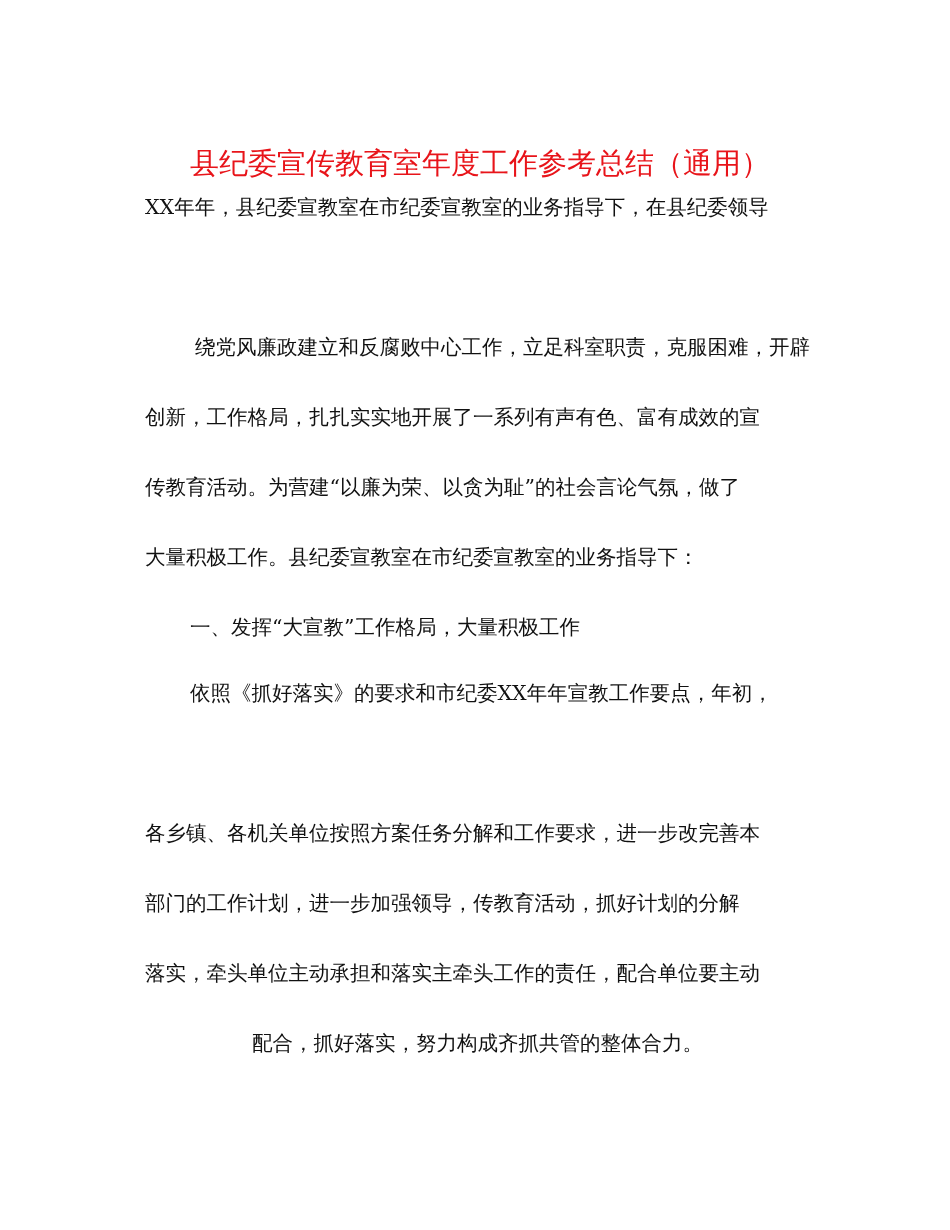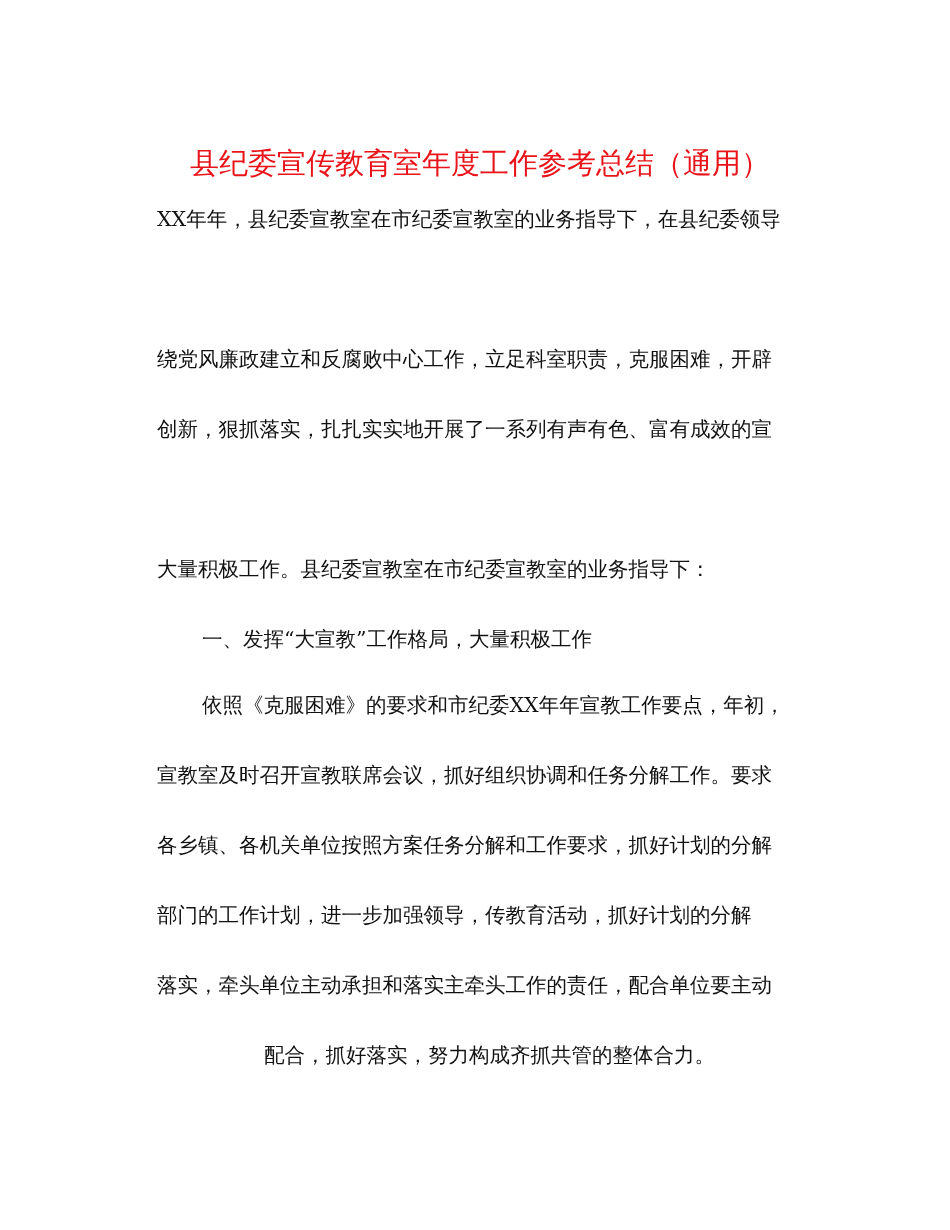--- a/index.html
+++ b/index.html
@@ -37,38 +37,38 @@
     }
     .line {
       position: absolute;
       left: 145px;
       width: 665px;
       font-family: "DejaVu Serif", serif;
       font-size: 20.5px;
       line-height: 30px;
       color: #111111;
       white-space: nowrap;
-      margin: 12px;
+      margin: 0;
     }
     .indent {
       left: 190px;
     }
   </style>
 </head>
 <body>
 
 <div class="page">
   <h1 class="title">县纪委宣传教育室年度工作参考总结（通用）</h1>
 
   <p class="line" style="top:192px;">XX年年，县纪委宣教室在市纪委宣教室的业务指导下，在县纪委领导</p>
-  <p class="line" style="top:332px;">绕党风廉政建立和反腐败中心工作，立足科室职责，克服困难，开辟</p>
-  <p class="line" style="top:402px;">创新，狠抓落实，扎扎实实地开展了一系列有声有色、富有成效的宣</p>
+  <p class="line" style="top:332px;text-align:right;">绕党风廉政建立和反腐败中心工作，立足科室职责，克服困难，开辟</p>
+  <p class="line" style="top:402px;">创新，工作格局，扎扎实实地开展了一系列有声有色、富有成效的宣</p>
+  <p class="line" style="top:472px;">传教育活动。为营建“以廉为荣、以贪为耻”的社会言论气氛，做了</p>
   <p class="line" style="top:542px;">大量积极工作。县纪委宣教室在市纪委宣教室的业务指导下：</p>
 
   <p class="line indent" style="top:612px;">一、发挥“大宣教”工作格局，大量积极工作</p>
 
-  <p class="line indent" style="top:678px;">依照《克服困难》的要求和市纪委XX年年宣教工作要点，年初，</p>
-  <p class="line" style="top:748px;">宣教室及时召开宣教联席会议，抓好组织协调和任务分解工作。要求</p>
-  <p class="line" style="top:818px;">各乡镇、各机关单位按照方案任务分解和工作要求，抓好计划的分解</p>
+  <p class="line indent" style="top:678px;">依照《抓好落实》的要求和市纪委XX年年宣教工作要点，年初，</p>
+  <p class="line" style="top:818px;">各乡镇、各机关单位按照方案任务分解和工作要求，进一步改完善本</p>
   <p class="line" style="top:888px;">部门的工作计划，进一步加强领导，传教育活动，抓好计划的分解</p>
   <p class="line" style="top:958px;">落实，牵头单位主动承担和落实主牵头工作的责任，配合单位要主动</p>
   <p class="line" style="top:1028px;text-align:center;">配合，抓好落实，努力构成齐抓共管的整体合力。</p>
 </div>
 
 </body></html>

